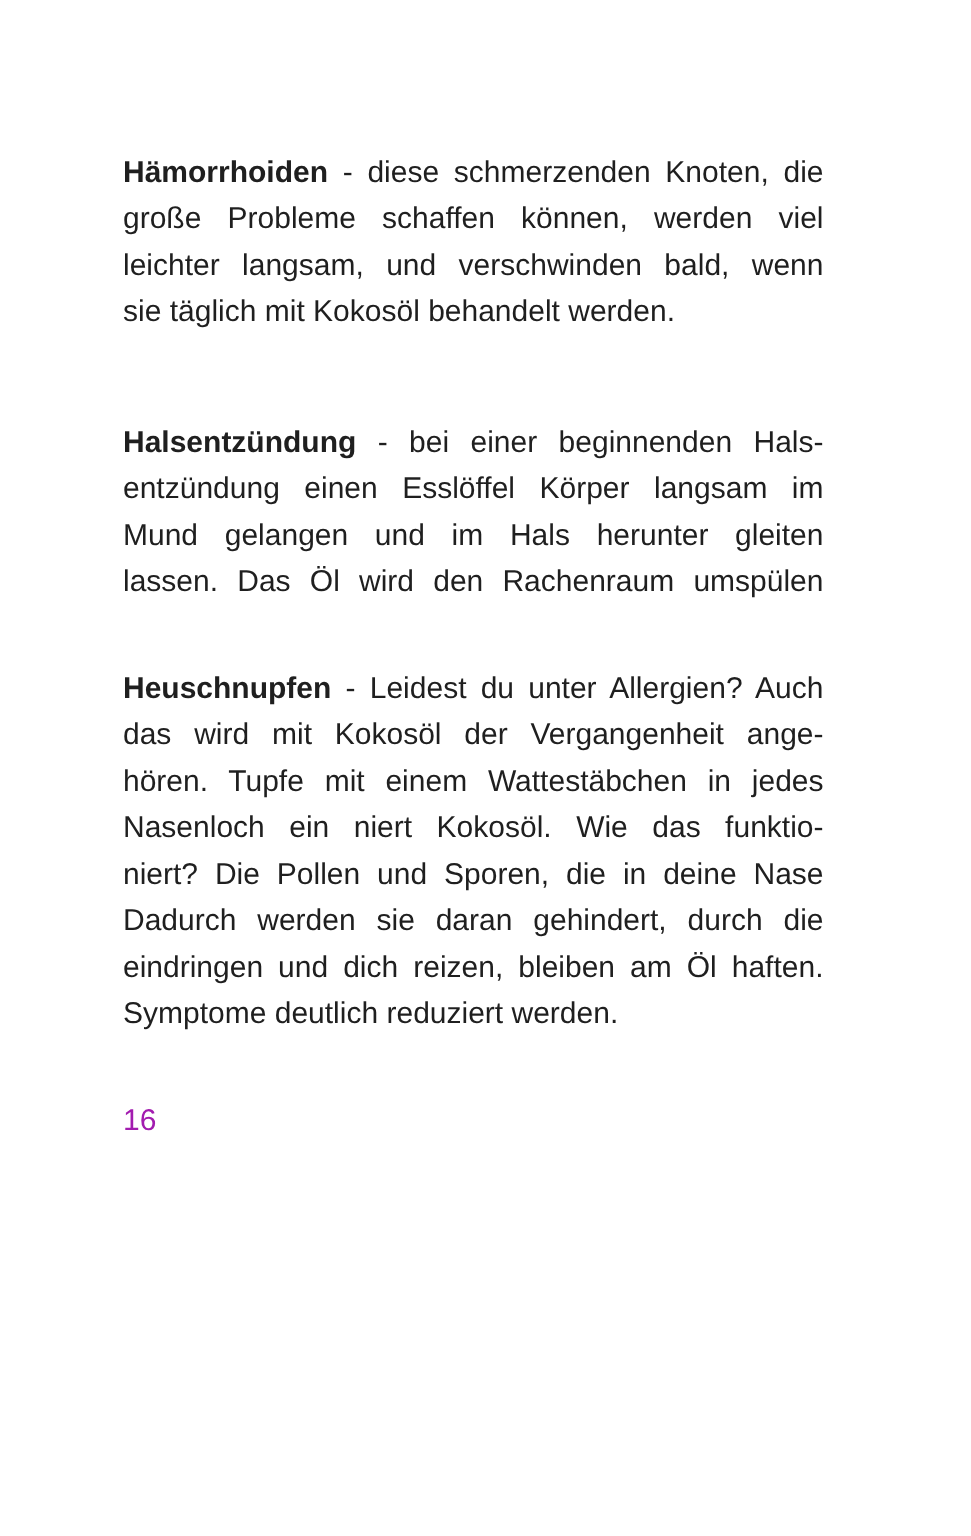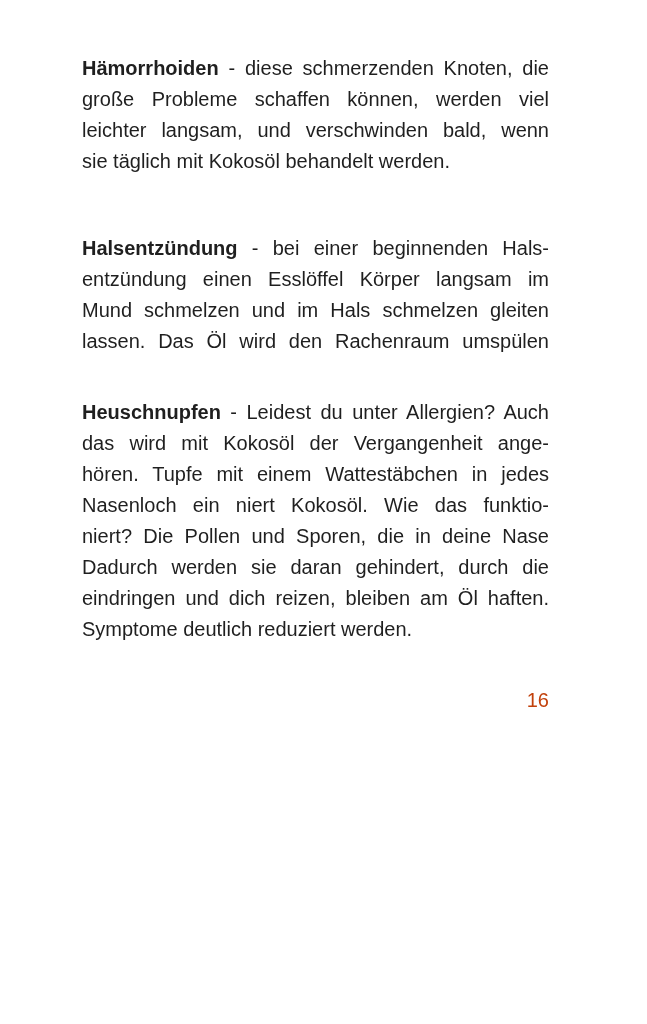--- a/index.html
+++ b/index.html
@@ -11,21 +11,21 @@
       width: 647px;
       height: 1024px;
       font-family: "Liberation Sans", sans-serif;
       color: #1f1f1f;
       overflow: hidden;
     }
     .page {
       box-sizing: border-box;
       width: 647px;
       height: 880px;
-      padding: 53px 98px 0 82px;
+      padding: 100px 98px 0 82px;
       background: #ffffff;
     }
     .paragraph {
       margin: 0 0 40px 0;
     }
     .paragraph.gap-large {
       margin-bottom: 56px;
     }
     .line {
       font-size: 20px;
@@ -41,39 +41,39 @@
       text-align-last: left;
       -moz-text-align-last: left;
     }
     .lead {
       font-weight: bold;
     }
     .page-number {
       margin-top: 38px;
       font-size: 20px;
       line-height: 31px;
-      text-align: right;
-      color: #c2410c;
+      text-align: left;
+      color: #a21caf;
     }
   </style>
 </head>
 <body>
 
 <div class="page">
   <div class="body-text" id="paragraphs">
       <div class="paragraph gap-large">
         <div class="line"><span class="lead">Hämorrhoiden</span> - diese schmerzenden Knoten, die</div>
         <div class="line">große Probleme schaffen können, werden viel</div>
         <div class="line">leichter langsam, und verschwinden bald, wenn</div>
         <div class="line last">sie täglich mit Kokosöl behandelt werden.</div>
       </div>
       <div class="paragraph">
         <div class="line"><span class="lead">Halsentzündung</span> - bei einer beginnenden Hals-</div>
         <div class="line">entzündung einen Esslöffel Körper langsam im</div>
-        <div class="line">Mund schmelzen und im Hals schmelzen gleiten</div>
+        <div class="line">Mund gelangen und im Hals herunter gleiten</div>
         <div class="line">lassen. Das Öl wird den Rachenraum umspülen</div>
       </div>
       <div class="paragraph">
         <div class="line"><span class="lead">Heuschnupfen</span> - Leidest du unter Allergien? Auch</div>
         <div class="line">das wird mit Kokosöl der Vergangenheit ange-</div>
         <div class="line">hören. Tupfe mit einem Wattestäbchen in jedes</div>
         <div class="line">Nasenloch ein niert Kokosöl. Wie das funktio-</div>
         <div class="line">niert? Die Pollen und Sporen, die in deine Nase</div>
         <div class="line">Dadurch werden sie daran gehindert, durch die</div>
         <div class="line">eindringen und dich reizen, bleiben am Öl haften.</div>

